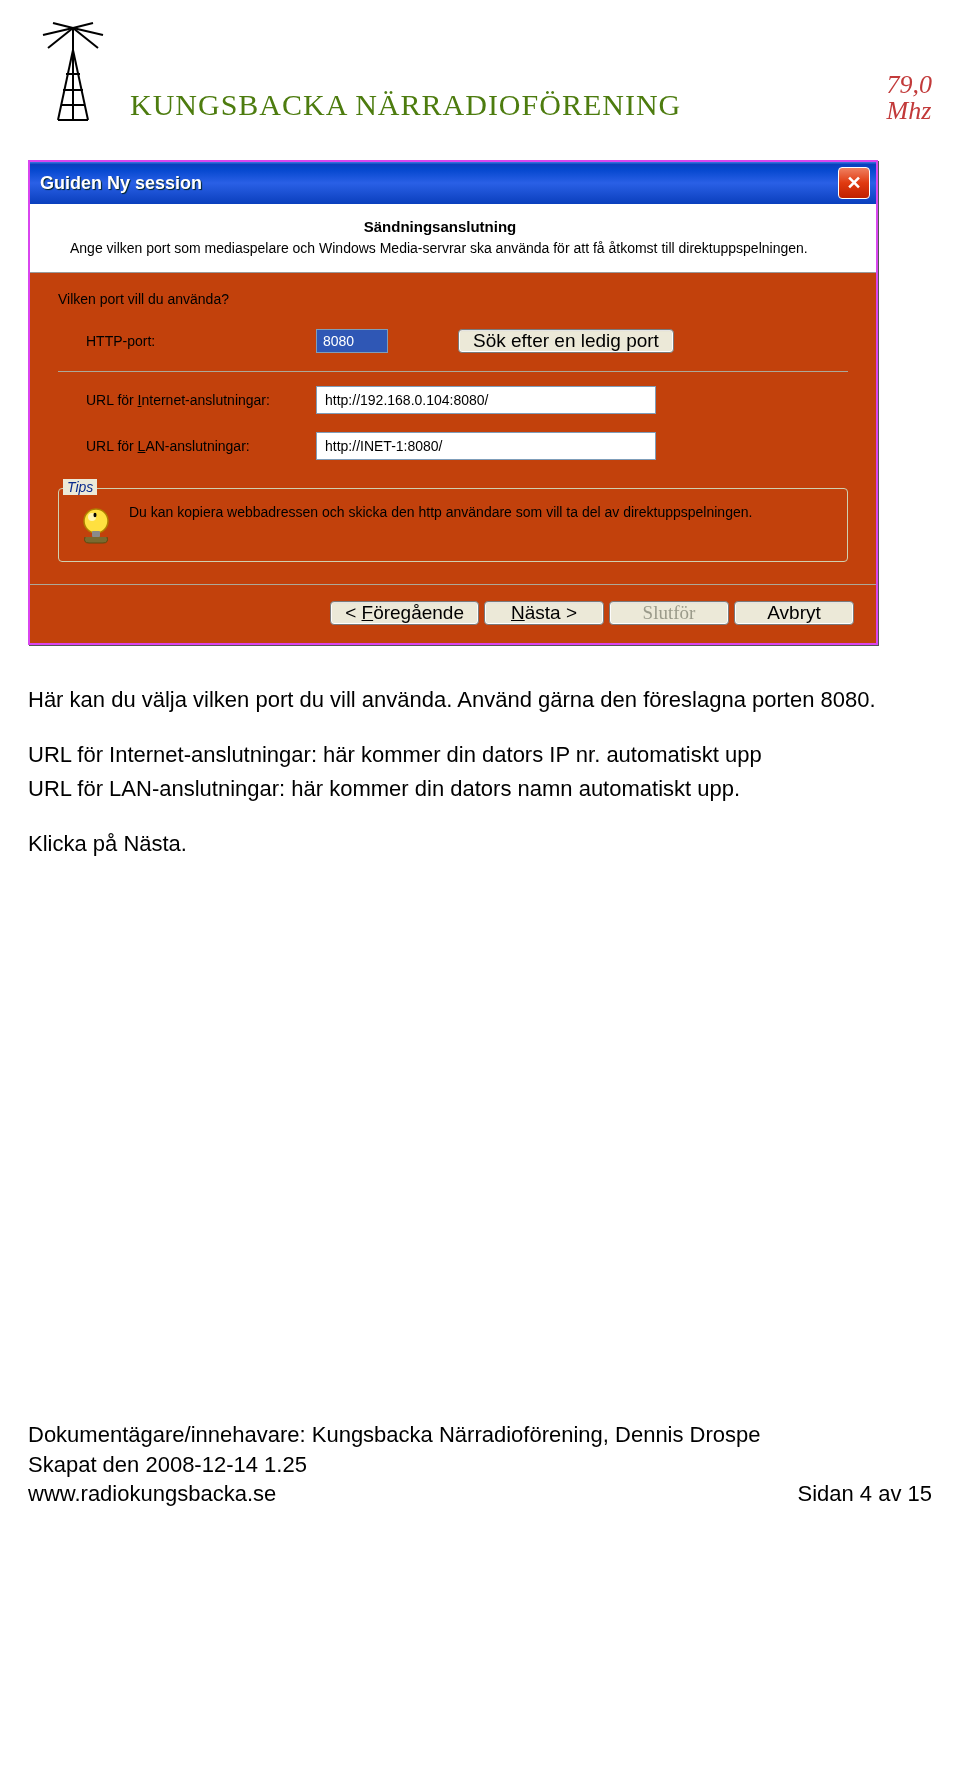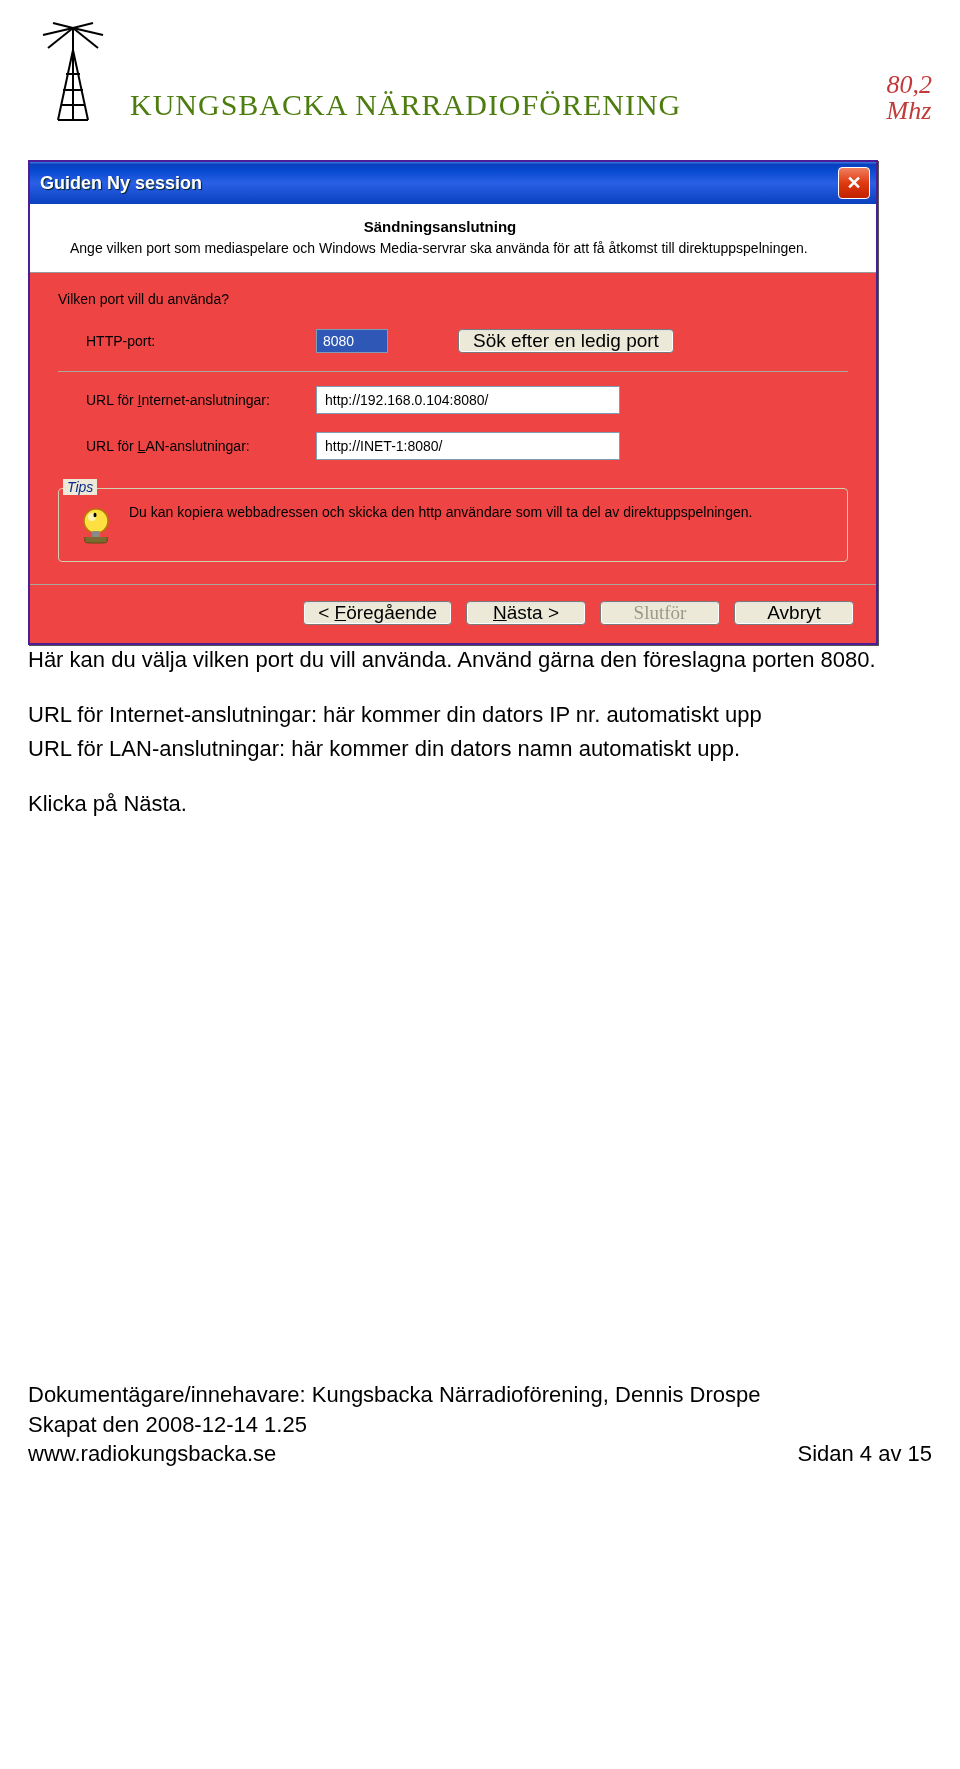--- a/index.html
+++ b/index.html
@@ -36,23 +36,24 @@
     font-family: "Times New Roman", serif;
     font-style: italic;
     font-size: 26px;
     color: #c23a3a;
     text-align: left;
     line-height: 1.0;
     padding-bottom: 6px;
   }
   .dialog-box {
     width: 846px;
-    border: 2px solid #4c1d95;
-    background: #ef4444;
+    border: 2px solid #d946ef;
+    background: #c2410c;
     box-shadow: 1px 1px 0 #555;
+    margin-bottom: 40px;
   }
   .titlebar {
     height: 42px;
     background: linear-gradient(to bottom, #3a7be0 0%, #0a3fbd 6%, #0749d0 20%, #2a60e6 50%, #0a3fbd 100%);
     display: flex;
     align-items: center;
     justify-content: space-between;
     padding: 0 6px 0 10px;
   }
   .titlebar-title {
@@ -116,21 +117,21 @@
     background: #fff;
     padding: 2px 6px;
     font-size: 14px;
     box-sizing: border-box;
   }
   .sel-highlight {
     background: #2f57b5;
     color: #fff;
   }
   .inp-wide {
-    width: 304px;
+    width: 340px;
     height: 28px;
     border: 1px solid #7f9db9;
     background: #fff;
     padding: 2px 8px;
     font-size: 14px;
     box-sizing: border-box;
   }
   .btn {
     height: 24px;
     border: 1px solid #7a7a7a;
@@ -174,21 +175,21 @@
   }
   .tips-text {
     font-size: 14px;
     line-height: 1.35;
   }
   .btn-row {
     border-top: 1px solid #aca899;
     padding: 16px 22px 18px 22px;
     display: flex;
     justify-content: flex-end;
-    gap: 14px;
+    gap: 5px;
   }
   .btn-row .btn { min-width: 120px; }
   .body-text {
     font-size: 22px;
     line-height: 1.4;
     margin-bottom: 24px;
   }
   .footer {
     position: relative;
     margin-top: 560px;
@@ -220,21 +221,21 @@
         <line x1="45" y1="8" x2="20" y2="28"></line>
         <line x1="45" y1="8" x2="70" y2="28"></line>
         <line x1="45" y1="8" x2="15" y2="15"></line>
         <line x1="45" y1="8" x2="75" y2="15"></line>
         <line x1="45" y1="8" x2="25" y2="3"></line>
         <line x1="45" y1="8" x2="65" y2="3"></line>
       </g>
     </svg>
     <div class="org-name">KUNGSBACKA NÄRRADIOFÖRENING</div>
     <div class="freq">
-      <div>80,2</div>
+      <div>79,0</div>
       <div>Mhz</div>
     </div>
   </div>
 
   <div class="dialog-box">
     <div class="titlebar">
       <span class="titlebar-title">Guiden Ny session</span>
       <div class="close-btn">
         <span>✕</span>
       </div>

